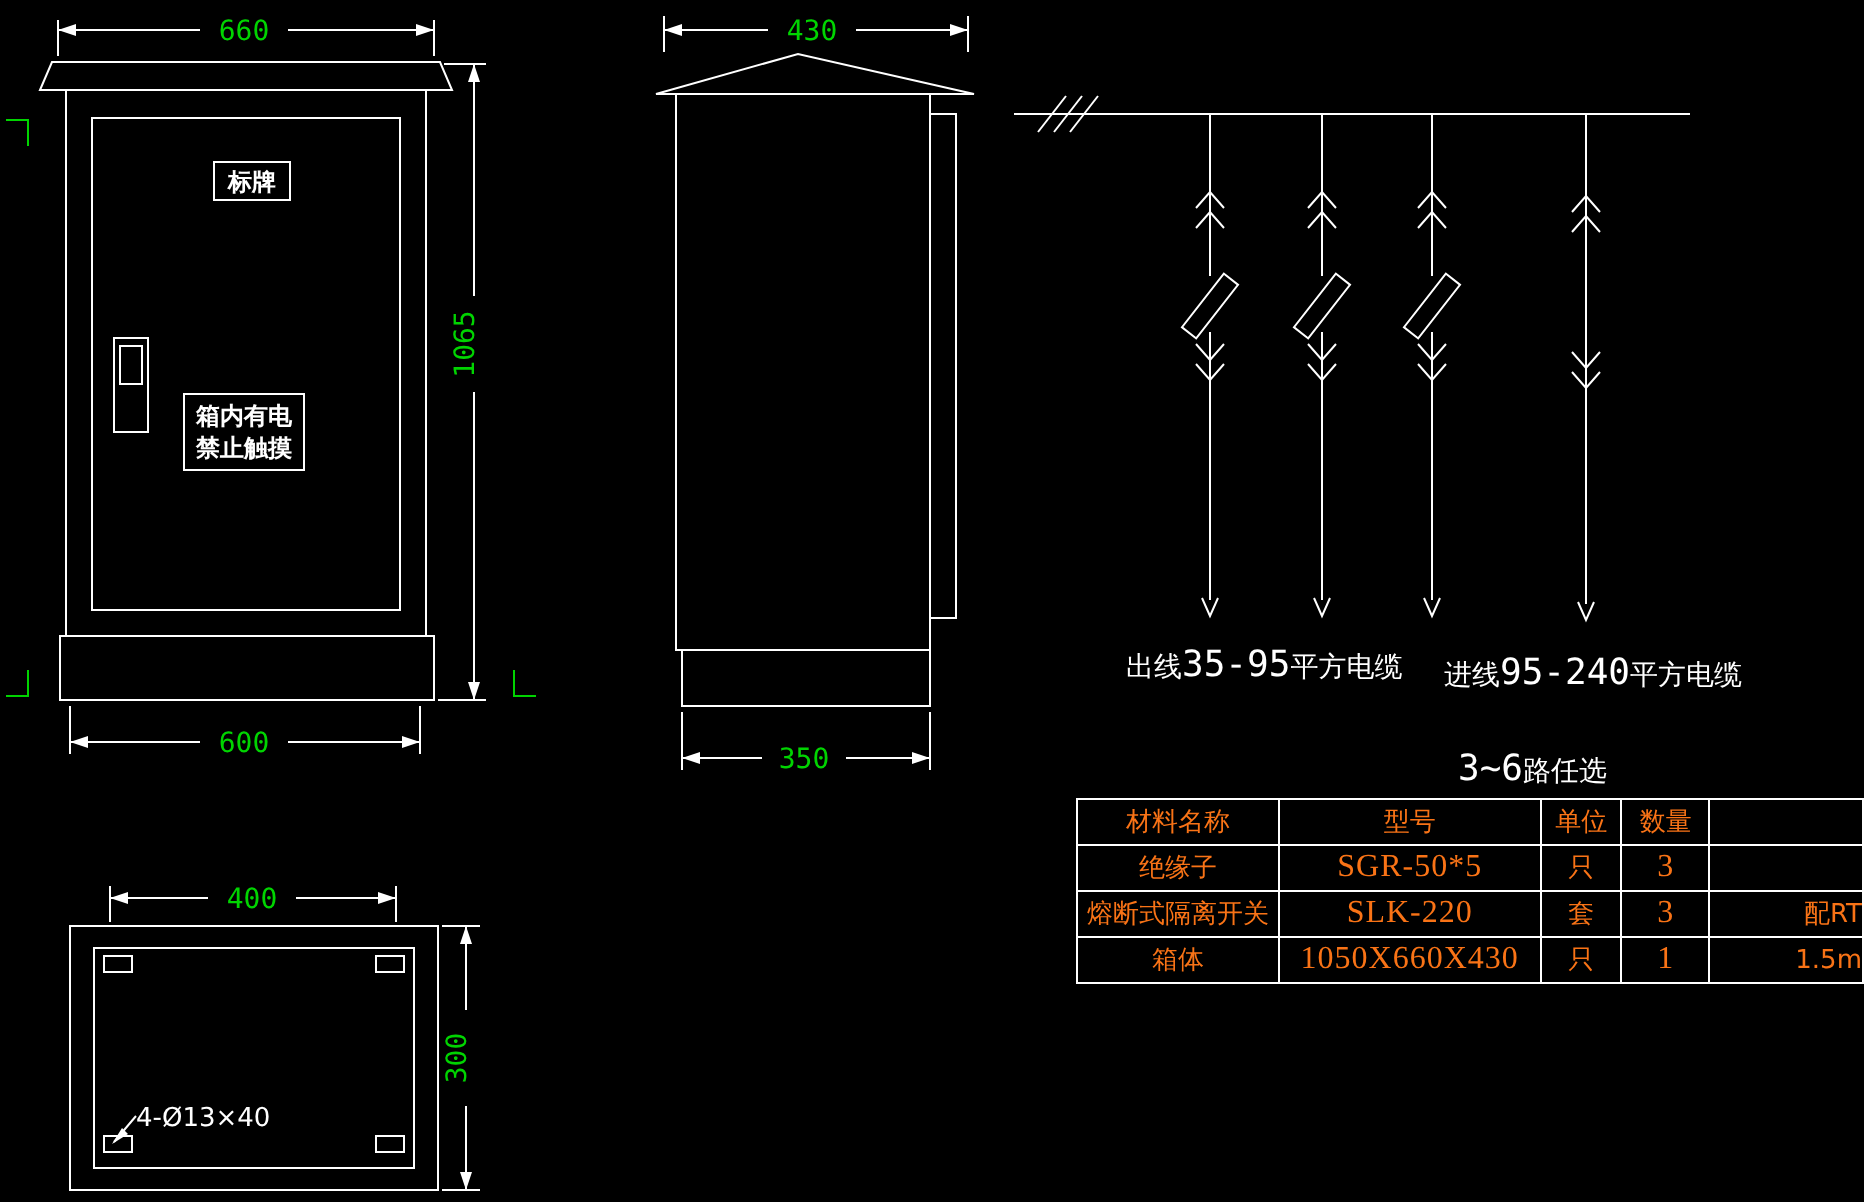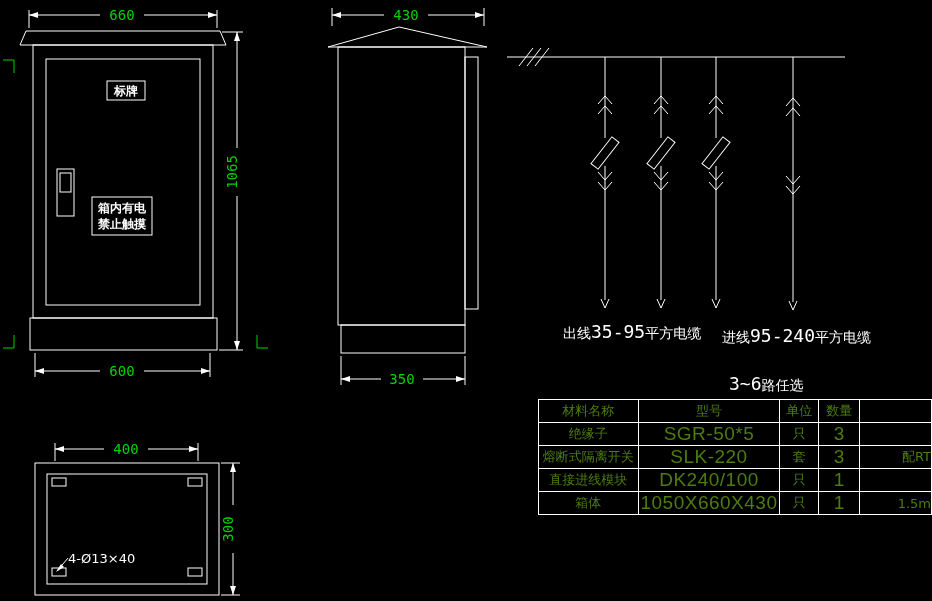--- a/index.html
+++ b/index.html
@@ -13,26 +13,26 @@
   .grn{stroke:#00d400;stroke-width:1;fill:none;}
   .dim{fill:#00d400;font-size:14px;font-family:"DejaVu Sans Mono",monospace;}
   .wtext{fill:#ffffff;font-family:"DejaVu Sans",sans-serif;}
   .lbl{fill:#ffffff;font-size:14px;font-family:"DejaVu Sans",sans-serif;}
   .numbig{font-size:18px;font-family:"DejaVu Sans Mono",monospace;}
   .parts{
     position:absolute;left:538px;top:399px;border-collapse:collapse;
     table-layout:fixed;background:transparent;
   }
   .parts th,.parts td{
-    border:1px solid #ffffff;color:#4d7c0f;font-size:13px;font-weight:normal;
+    border:1px solid #ffffff;color:#f97316;font-size:13px;font-weight:normal;
     text-align:center;vertical-align:middle;padding:0;height:22px;
     white-space:nowrap;overflow:hidden;
   }
   .parts td.model,.parts td.qty{
-    font-size:19px;font-family:Liberation Sans, sans-serif;letter-spacing:0.5px;
+    font-size:16px;font-family:Liberation Serif, serif;letter-spacing:0.5px;
   }
   .parts td.extra{text-align:right;padding-left:4px;}
 </style>
 </head>
 <body>
 
 <svg width="932" height="601" viewBox="0 0 932 601">
 
   <g>
 
@@ -241,27 +241,20 @@
       <td class="extra"></td>
     </tr>
     <tr>
       <td>熔断式隔离开关</td>
       <td class="model">SLK-220</td>
       <td>套</td>
       <td class="qty">3</td>
       <td class="extra">配RT</td>
     </tr>
     <tr>
-      <td>直接进线模块</td>
-      <td class="model">DK240/100</td>
-      <td>只</td>
-      <td class="qty">1</td>
-      <td class="extra"></td>
-    </tr>
-    <tr>
       <td>箱体</td>
       <td class="model">1050X660X430</td>
       <td>只</td>
       <td class="qty">1</td>
       <td class="extra">1.5m</td>
     </tr>
   </tbody>
 </table>
 
 </body></html>

